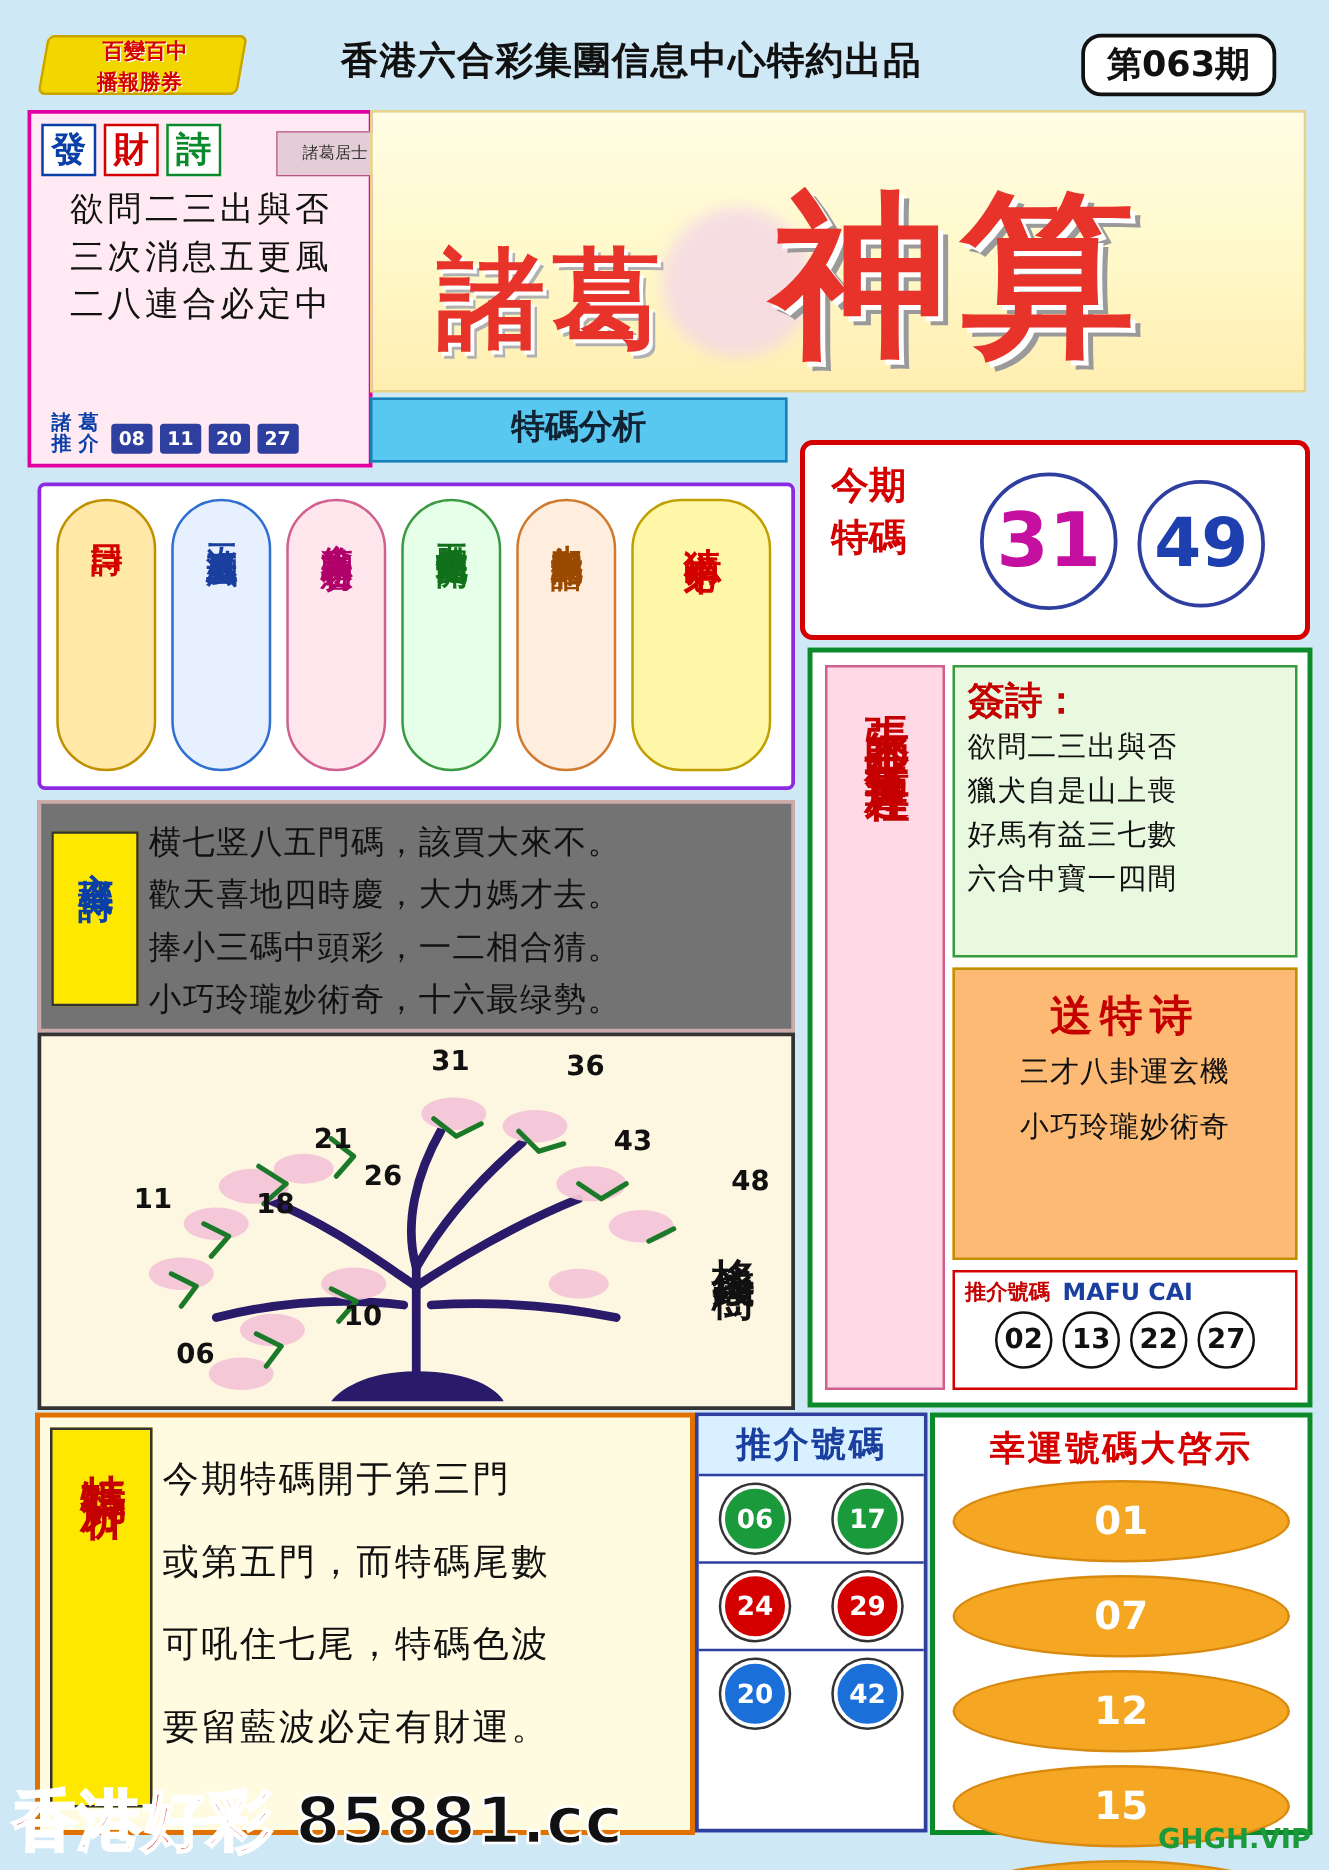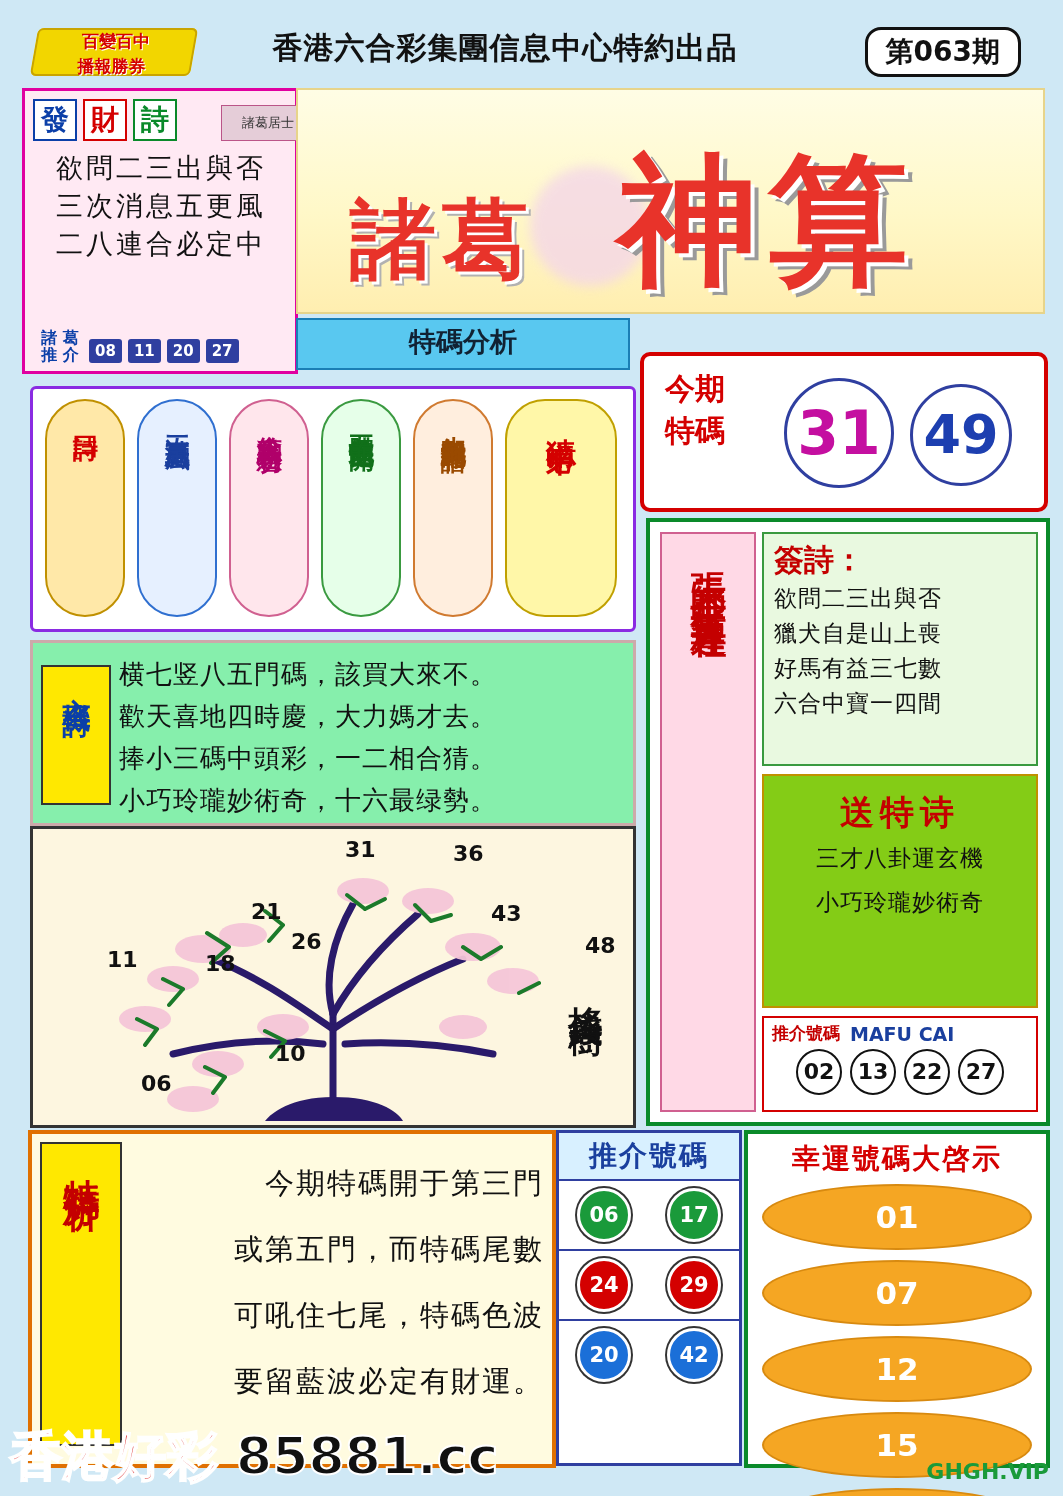--- a/index.html
+++ b/index.html
@@ -82,21 +82,21 @@
   .cap3{left:196px;background:#ffe6ec;border-color:#d06090;}
   .cap3 .v{color:#b0006a;}
   .cap4{left:288px;background:#e6ffe9;border-color:#3a9a40;}
   .cap4 .v{color:#11701a;}
   .cap5{left:380px;background:#ffeede;border-color:#d07a30;}
   .cap5 .v{color:#9a4a00;}
   .cap6{left:472px;background:#fff7a8;border-color:#c0a000;width:112px;}
   .cap6 .v{color:#d40000;font-size:30px;}
 
   
-  .xuanji{position:absolute;left:30px;top:640px;width:600px;height:180px;background:#86efac;
+  .xuanji{position:absolute;left:30px;top:640px;width:600px;height:180px;background:#737373;
         border:3px solid #caa;}
   .xuanji .tag{position:absolute;left:8px;top:22px;width:66px;height:136px;background:#ffe800;
         border:2px solid #333;}
   .xuanji .tag span{writing-mode:vertical-rl;text-orientation:upright;display:block;margin:8px auto;
         font-size:28px;font-weight:bold;color:#0b3fa8;letter-spacing:6px;}
   .xuanji .lines{position:absolute;left:86px;top:10px;right:8px;}
   .xuanji .lines div{font-size:26px;line-height:42px;color:#111;letter-spacing:1px;}
 
   
   .tree{position:absolute;left:30px;top:826px;width:600px;height:296px;background:#fdf6e0;
@@ -109,21 +109,21 @@
   .rightcol{position:absolute;left:646px;top:518px;width:396px;height:600px;background:#fff;
         border:4px solid #0a8a2a;}
   .zts{position:absolute;left:10px;top:10px;width:92px;height:576px;background:#ffd9e6;
         border:2px solid #d06090;}
   .zts span{writing-mode:vertical-rl;text-orientation:upright;display:block;margin:10px auto;
         font-size:36px;font-weight:bold;color:#c40000;letter-spacing:6px;}
   .qianshi{position:absolute;left:112px;top:10px;width:272px;height:230px;background:#e9f9e0;
         border:2px solid #3a9a40;}
   .qianshi .h{font-size:30px;font-weight:bold;color:#c40000;padding:6px 10px 0;}
   .qianshi .l{font-size:23px;color:#111;padding:1px 10px;line-height:33px;letter-spacing:1px;}
-  .songte{position:absolute;left:112px;top:252px;width:272px;height:230px;background:#84cc16;
+  .songte{position:absolute;left:112px;top:252px;width:272px;height:230px;background:#fdba74;
         border:2px solid #c09000;}
   .songte .h{font-size:34px;font-weight:bold;color:#c40000;text-align:center;padding-top:14px;
         letter-spacing:6px;}
   .songte .l{font-size:23px;color:#111;text-align:center;line-height:44px;letter-spacing:1px;}
   .reccode{position:absolute;left:112px;top:494px;width:272px;height:92px;background:#fff;
         border:2px solid #d40000;}
   .reccode .h{display:flex;align-items:center;gap:10px;padding:4px 8px;}
   .reccode .h .cn{font-size:17px;font-weight:bold;color:#c40000;}
   .reccode .h .en{font-size:19px;font-weight:bold;color:#1a3f9e;}
   .reccode .balls{display:flex;gap:8px;justify-content:center;}
@@ -131,21 +131,21 @@
         text-align:center;line-height:42px;font-size:22px;font-weight:bold;color:#111;}
 
   
   .tema{position:absolute;left:28px;top:1130px;width:520px;height:330px;background:#fffbe0;
         border:4px solid #e07000;}
   .tema .tag{position:absolute;left:8px;top:8px;width:78px;height:300px;background:#ffe800;
         border:2px solid #333;}
   .tema .tag span{writing-mode:vertical-rl;text-orientation:upright;display:block;margin:6px auto;
         font-size:36px;font-weight:bold;color:#c40000;letter-spacing:6px;}
   .tema .lines{position:absolute;left:98px;top:16px;right:8px;}
-  .tema .lines div{font-size:29px;line-height:66px;color:#111;letter-spacing:2px;text-align:right;}
+  .tema .lines div{font-size:29px;line-height:66px;color:#111;letter-spacing:2px;text-align:left;}
 
   
   .recbox{position:absolute;left:556px;top:1130px;width:180px;height:330px;background:#fff;
         border:3px solid #2f3fa0;}
   .recbox .h{background:#d8f0ff;text-align:center;font-size:28px;font-weight:bold;color:#1a3f9e;
         letter-spacing:2px;padding:4px 0;border-bottom:2px solid #2f3fa0;}
   .recbox .row{display:flex;justify-content:space-around;align-items:center;height:68px;
         border-bottom:2px solid #2f3fa0;}
   .recbox .row:last-child{border-bottom:none;}
   .recbox .row span{width:48px;height:48px;border-radius:50%;text-align:center;line-height:48px;

